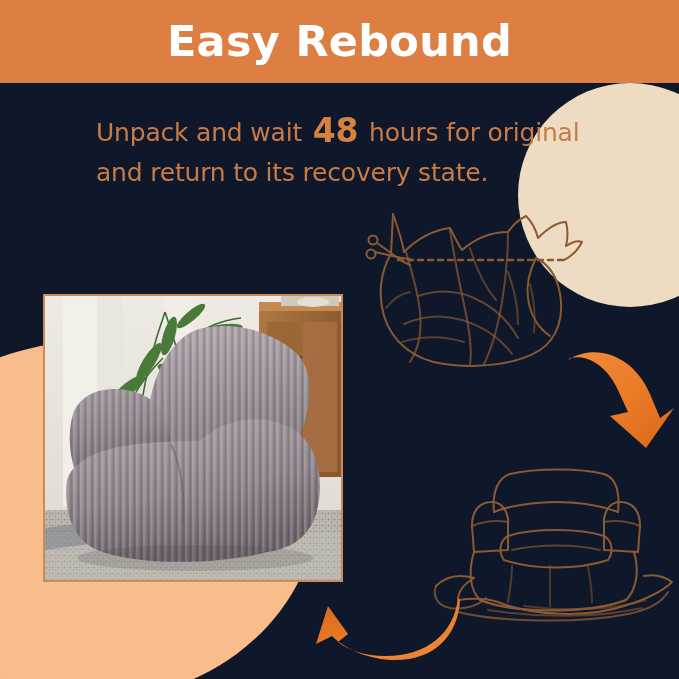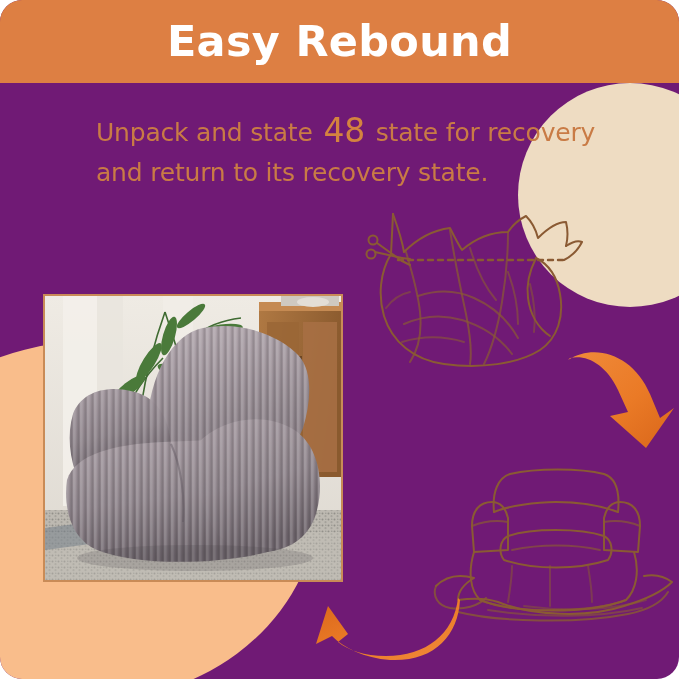--- a/index.html
+++ b/index.html
@@ -8,22 +8,21 @@
     background: #ffffff;
   }
   body {
     font-family: "DejaVu Sans", sans-serif;
   }
   #page {
     position: relative;
     width: 679px;
     height: 679px;
     overflow: hidden;
-    background: #701a75;
-    border-radius: 22px;
+    background: #0f172a;
   }
 
   
   #header-banner {
     position: absolute;
     left: 0; top: 0;
     width: 679px;
     height: 83px;
     background: #dd7f43;
     display: flex;
@@ -69,21 +68,21 @@
     left: 96px;
     top: 108px;
     width: 520px;
     color: #c97b45;
     font-family: "DejaVu Sans", sans-serif;
     font-size: 25px;
     line-height: 1.42;
     letter-spacing: -0.2px;
   }
   #subtitle .hours-number {
-    font-weight: normal;
+    font-weight: bold;
     font-size: 33px;
     color: #d4833f;
     vertical-align: -1px;
     padding: 0 3px;
   }
 
   
   #product-photo {
     position: absolute;
     left: 43px;
@@ -138,23 +137,23 @@
 <div id="page">
 
   <div id="beige-circle"></div>
   <div id="peach-blob"></div>
 
   <div id="header-banner">
     <div id="header-title">Easy Rebound</div>
   </div>
 
   <div id="subtitle">
-    <span>Unpack and state</span>
+    <span>Unpack and wait</span>
     <span class="hours-number">48</span>
-    <span>state for recovery</span>
+    <span>hours for original</span>
     <span>and return to its recovery state.</span>
   </div>
 
   <div id="product-photo">
     <svg width="296" height="284" viewBox="0 0 296 284">
       <defs>
         <linearGradient id="wallG" x1="0" y1="0" x2="0" y2="1">
           <stop offset="0%" stop-color="#efebe4"></stop>
           <stop offset="100%" stop-color="#ddd8d0"></stop>
         </linearGradient>

